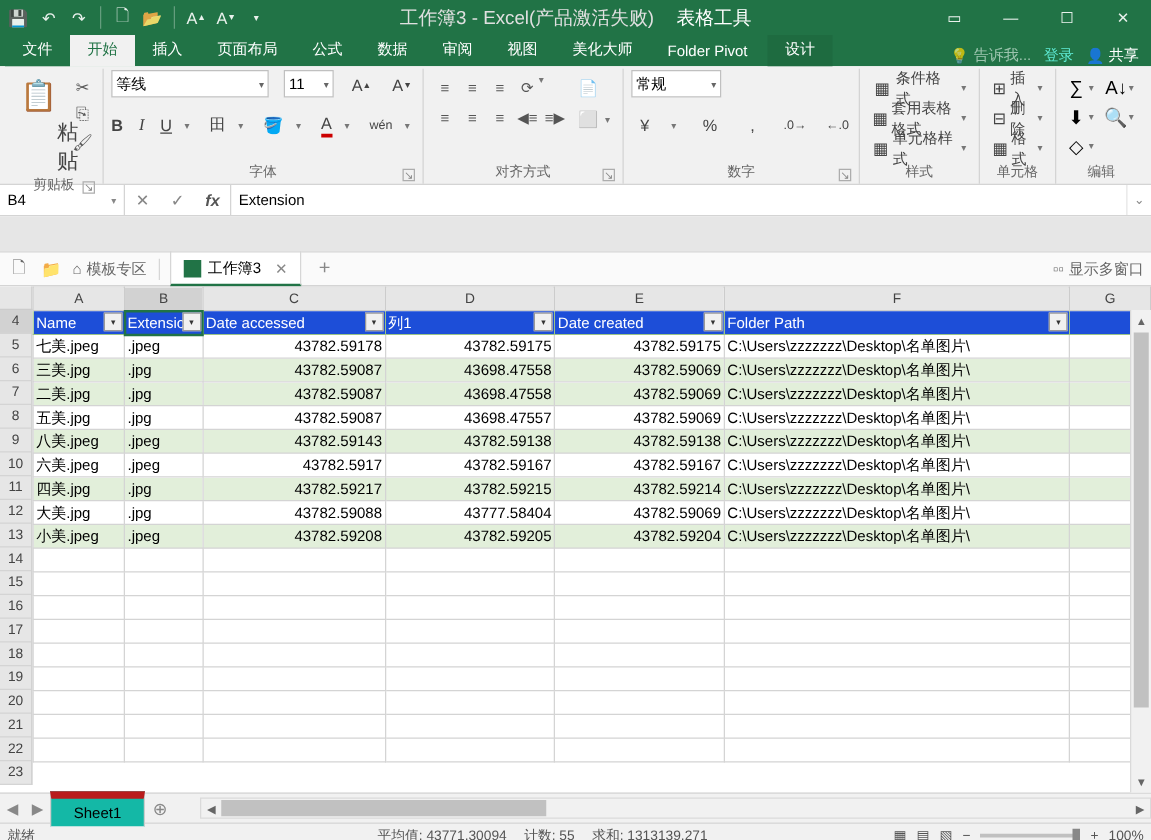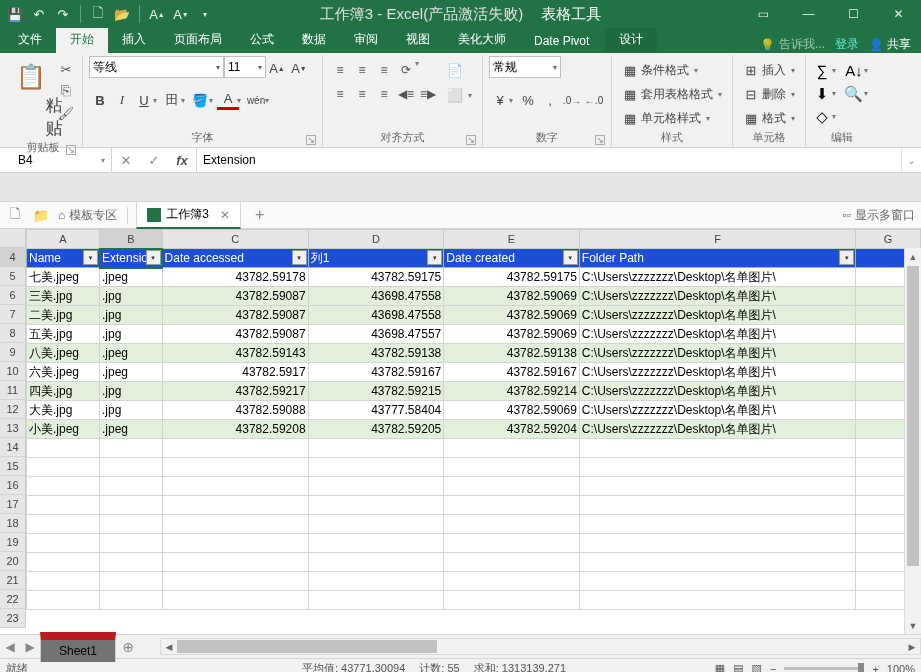--- a/index.html
+++ b/index.html
@@ -29,21 +29,21 @@
 .rgroup { border-right: 1px solid #d4d4d4; padding: 1px 6px 0; display: flex; flex-direction: column; }
 .rgroup-body { flex: 1; display: flex; align-items: flex-start; gap: 4px; }
 .rgroup-label { text-align: center; font-size: 11px; color: #666; padding-bottom: 2px; position: relative; }
 .rgroup-label .launcher { position: absolute; right: 0; bottom: 2px; font-size: 9px; color: #888; width: 10px; height: 10px; border: 1px solid #adadad; display:flex; align-items:center; justify-content:center; }
 
 .big-btn { display: flex; flex-direction: column; align-items: center; justify-content: center; width: 42px; padding-top:4px; }
 .big-btn .ico { font-size: 24px; height: 34px; display: flex; align-items:center; }
 .big-btn .lbl { font-size: 17px; color: #444; margin-left: 46px; }
 .col { display: flex; flex-direction: column; gap: 2px; padding-top:3px; }
 .small-ico { width: 20px; height: 20px; display: flex; align-items: center; justify-content: center; font-size: 13px; cursor: pointer; color:#555;}
-.row { display: flex; gap: 0px; align-items:center;}
+.row { display: flex; gap: 12px; align-items:center;}
 
 .combo { height: 22px; border: 1px solid #c0c0c0; background: #fff; display: flex; align-items: center; padding: 0 3px; font-size: 12px; margin-bottom: 3px; }
 .combo .arrow { margin-left: auto; font-size: 8px; color: #666; }
 .font-name { width: 135px; }
 .font-size { width: 42px; }
 .fmt-btn { width: 22px; height: 22px; display:flex; align-items:center; justify-content:center; cursor:pointer; font-size:13px; color:#444;}
 .fmt-btn.b { font-weight: bold; }
 .fmt-btn.i { font-style: italic; font-family: serif;}
 .fmt-btn.u { text-decoration: underline; }
 .drop-arrow { font-size: 8px; color:#777; margin-left:-2px; margin-right:4px;}
@@ -58,21 +58,21 @@
 .style-row { display:flex; align-items:center; gap:3px; font-size:12px; color:#444; height:23px; padding:0 4px;}
 .style-row .si { width:16px; text-align:center; font-size:13px; }
 .style-row .da { font-size:8px; color:#777; margin-left:2px; }
 
 .cells-list { display:flex; flex-direction:column; gap:1px; padding-top:3px; }
 .edit-col { display:flex; flex-direction:column; padding-top:3px; }
 .edit-row { display:flex; align-items:center; height:23px; gap:2px;}
 .edit-ico { width:20px; font-size:15px; text-align:center;}
 
 .formula-bar { height: 25px; border-bottom: 1px solid #d4d4d4; display: flex; align-items: stretch; background: #fff; }
-.name-box { width: 100px; border-right: 1px solid #d4d4d4; display: flex; align-items: center; padding: 0 6px; font-size: 12px; margin-left: 12px; }
+.name-box { width: 100px; border-right: 1px solid #d4d4d4; display: flex; align-items: center; padding: 0 6px; font-size: 12px; }
 .name-box .ar { margin-left:auto; font-size:8px; color:#888;}
 .fx-btns { display: flex; align-items:center; border-right:1px solid #d4d4d4; }
 .fx-btn { width:28px; display:flex; align-items:center; justify-content:center; color:#888; cursor:pointer; font-size:13px;}
 .fx-input { flex:1; display:flex; align-items:center; padding:0 6px; font-size:12px; }
 .fx-expand { width:20px; display:flex; align-items:center; justify-content:center; color:#888; font-size:10px; border-left:1px solid #e5e5e5;}
 
 .gap-area { height: 28px; background:#e6e6e6; }
 
 .doc-tabs { height: 28px; border-top:1px solid #d4d4d4; border-bottom:1px solid #d4d4d4; display:flex; align-items:center; padding:0 6px; gap:8px; background:#fafafa;}
 .doc-tab-ico { width:18px; height:18px; display:flex; align-items:center; justify-content:center; font-size:13px; color:#666; }
@@ -102,21 +102,21 @@
 td.num { text-align:right; }
 .sel-cell { outline: 2px solid #217346; outline-offset:-1px; }
 
 .vscroll { position:absolute; right:0; top:19px; bottom:0; width:17px; background:#f1f1f1; border-left:1px solid #dadada;}
 .vscroll .thumb { position:absolute; top:18px; left:2px; right:2px; height:300px; background:#c1c1c1;}
 .vscroll .arr { position:absolute; left:0; right:0; height:17px; display:flex; align-items:center; justify-content:center; font-size:9px; color:#666;}
 .vscroll .arr.up{top:0;} .vscroll .arr.dn{bottom:0;}
 
 .sheet-tabs { height: 24px; display:flex; align-items:center; border-top:1px solid #d4d4d4; background:#f1f1f1; font-size:12px;}
 .nav-arrows { width:40px; display:flex; justify-content:space-around; color:#888;}
-.stab { padding:4px 18px; background:#737373; border-top:8px solid #b91c1c; border-left:1px solid #ccc; border-right:1px solid #ccc; margin-bottom:-1px;}
+.stab { padding:4px 18px; background:#14b8a6; border-top:6px solid #b91c1c; border-left:1px solid #ccc; border-right:1px solid #ccc; margin-bottom:-1px;}
 .add-sheet { width:24px; text-align:center; color:#888; font-size:14px;}
 .hscroll { flex:1; margin-left:20px; position:relative; height:17px; background:#f1f1f1; border:1px solid #dadada;}
 .hscroll .thumb{position:absolute; left:16px; top:1px; bottom:1px; width:260px; background:#c1c1c1;}
 .hscroll .arr{position:absolute; top:0; bottom:0; width:16px; display:flex;align-items:center;justify-content:center;font-size:9px;color:#666;}
 .hscroll .arr.l{left:0;} .hscroll .arr.r{right:0;}
 
 .status-bar { height:20px; background:#f1f1f1; border-top:1px solid #d4d4d4; display:flex; align-items:center; font-size:11px; color:#555; padding:0 6px; gap:14px;}
 .status-bar .views { margin-left:auto; display:flex; gap:8px; align-items:center;}
 .zoom-slider { width:80px; height:3px; background:#c0c0c0; position:relative;}
 .zoom-slider .knob{position:absolute; right:0; top:-4px; width:6px; height:11px; background:#888;}
@@ -152,21 +152,21 @@
 <div class="ribbon-tabs">
   <div class="rtab file">文件</div>
   <div class="rtab active">开始</div>
   <div class="rtab">插入</div>
   <div class="rtab">页面布局</div>
   <div class="rtab">公式</div>
   <div class="rtab">数据</div>
   <div class="rtab">审阅</div>
   <div class="rtab">视图</div>
   <div class="rtab">美化大师</div>
-  <div class="rtab">Date Pivot</div>
+  <div class="rtab">Folder Pivot</div>
   <div class="rtab design">设计</div>
   <div class="rtab-right">
     <span class="tell-me">💡 <span>告诉我...</span></span>
     <span class="login">登录</span>
     <span class="share">👤 <span>共享</span></span>
   </div>
 </div>
 
 <div class="ribbon">
 

